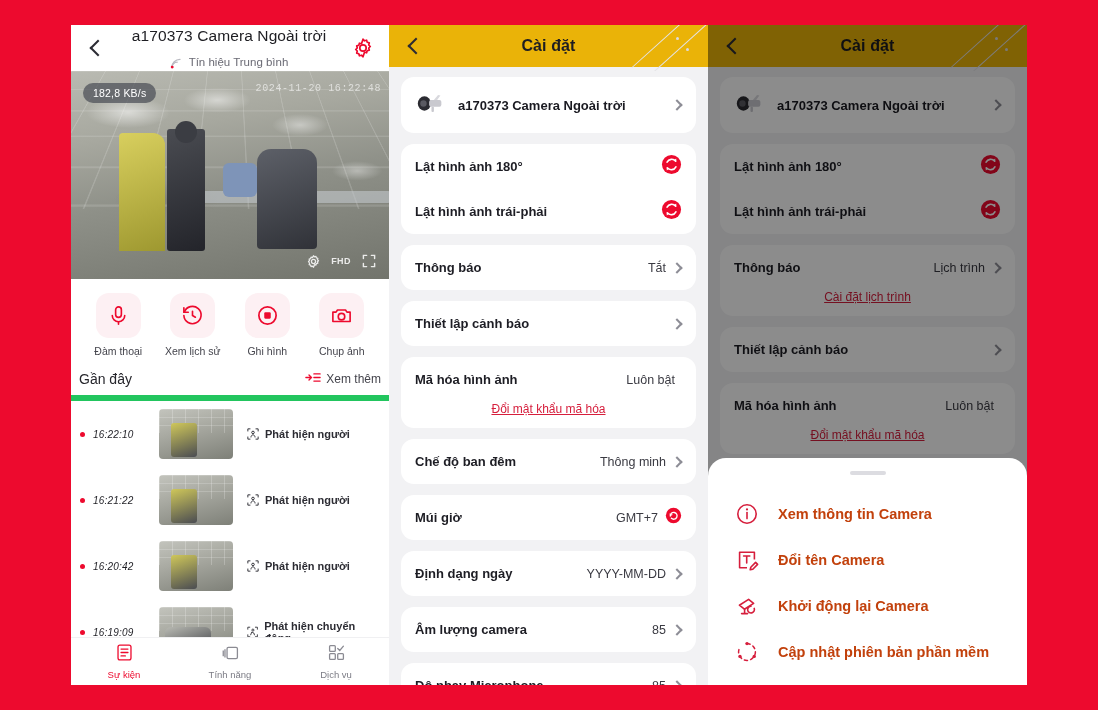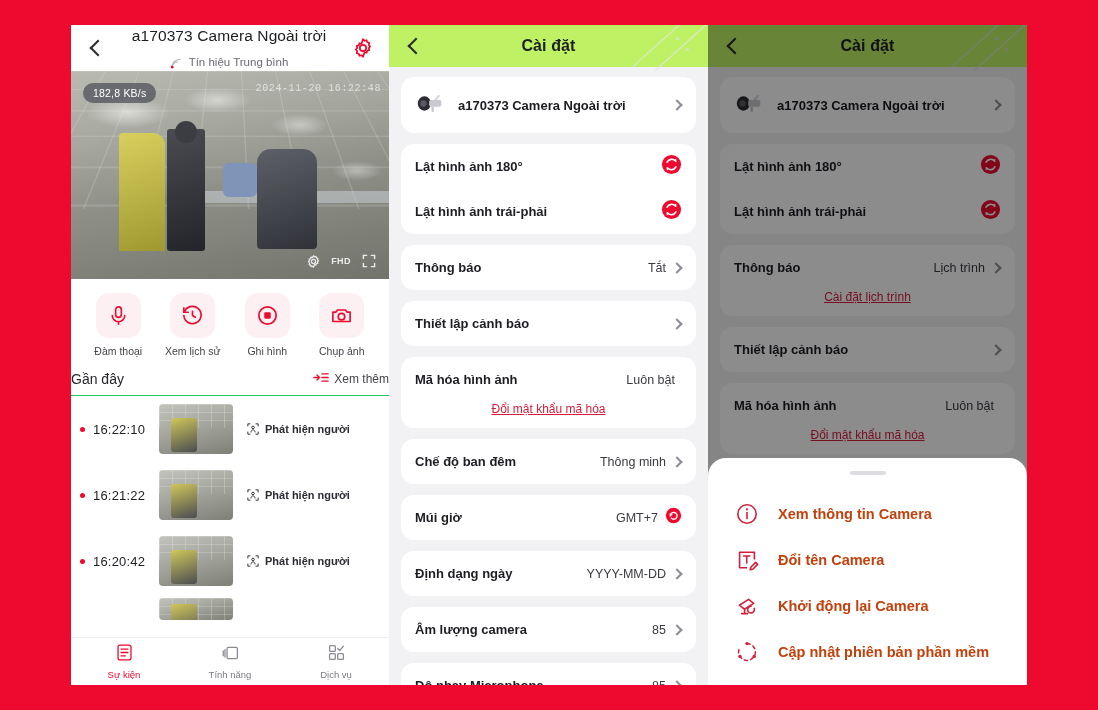--- a/index.html
+++ b/index.html
@@ -70,21 +70,21 @@
   .sig-icon { display:inline-block; width: 14px; height: 12px; position: relative; }
   .gear-btn { width: 24px; height: 24px; flex: 0 0 auto; cursor:pointer; }
 
   
   .settings-header {
     position: relative;
     height: 42px;
     display: flex;
     align-items: center;
     padding: 0 14px;
-    background: #bef264;
+    background: #eab308;
     z-index: 6;
     gap: 34px;
   }
   .settings-header .hdr-title { font-size: 16px; font-weight: 600; }
   .deco {
     position: absolute;
     right: 0; top: 0;
     width: 78px; height: 46px;
     overflow: hidden;
     pointer-events: none;
@@ -182,43 +182,43 @@
     width: 45px; height: 45px;
     margin: 0 auto 7px;
     border-radius: 13px;
     background: #fdf0f3;
     display: flex; align-items: center; justify-content: center;
   }
   .qa-label { font-size: 10.5px; color: #44444c; }
 
   .recent-bar {
     display: flex; align-items: center; justify-content: space-between;
-    padding: 4px 0 8px;
-    border-bottom: 1px solid #22c55e;
+    padding: 4px 8px 8px;
+    border-bottom: 6px solid #22c55e;
   }
   .recent-title { font-size: 14px; color: #26262c; }
   .recent-more {
     display: flex; align-items: center; gap: 5px;
     font-size: 12px; color: #44444c; cursor: pointer;
   }
 
   .events { position: relative; height: 276px; overflow: hidden; }
   .ev-row {
     position: relative;
     display: flex; align-items: center;
     padding: 8px 12px 8px 22px;
     gap: 14px;
     cursor: pointer;
   }
   .ev-dot {
     position: absolute; left: 9px; top: 50%;
     width: 5px; height: 5px; margin-top: -2.5px;
     background: #ED0A2E; border-radius: 50%;
   }
-  .ev-time { font-size: 13px; color: #1e1e24; width: 52px; flex:0 0 auto; letter-spacing:.2px; }
+  .ev-time { font-size: 10px; color: #1e1e24; width: 52px; flex:0 0 auto; letter-spacing:.2px;font-style:italic; }
   .ev-thumb {
     width: 74px; height: 50px; flex: 0 0 auto;
     border-radius: 4px; overflow: hidden;
     background: linear-gradient(165deg,#c3c4bd 0%,#a9aaa2 40%,#7e8078 100%);
     position: relative;
   }
   .ev-thumb::before {
     content:"";
     position:absolute; left:0; right:0; top:0; height: 24px;
     background-image:
@@ -473,20 +473,33 @@
         <span class="ev-thumb"></span>
         <span class="ev-label">
           <svg viewBox="0 0 14 14" width="12" height="12" fill="none" stroke="#2c2c33" stroke-width="1.1">
             <path d="M1 4V1h3M13 4V1h-3M1 10v3h3M13 10v3h-3"></path>
             <circle cx="7" cy="5.2" r="1.5"></circle>
               <path d="M4.6 11c0-1.7 1.1-3 2.4-3s2.4 1.3 2.4 3"></path>
           </svg>
           <span>Phát hiện người</span>
         </span>
       </div>
+      <div class="ev-row">
+        <span class="ev-dot"></span>
+        <span class="ev-time">16:19:09</span>
+        <span class="ev-thumb t4"></span>
+        <span class="ev-label">
+          <svg viewBox="0 0 14 14" width="12" height="12" fill="none" stroke="#2c2c33" stroke-width="1.1">
+            <path d="M1 4V1h3M13 4V1h-3M1 10v3h3M13 10v3h-3"></path>
+            <circle cx="7.4" cy="4.6" r="1.3"></circle>
+              <path d="M6 7l-1.6 4M6 7l2.6 1.3M8.6 8.3l.9 2.8"></path>
+          </svg>
+          <span>Phát hiện chuyển động</span>
+        </span>
+      </div>
       <div class="ev-row ev-partial">
         <span class="ev-time"></span>
         <span class="ev-thumb"></span>
       </div>
     </div>
 
     <div class="bottom-nav">
       <div class="nav-item active">
         <span>
           <svg viewBox="0 0 22 22" width="19" height="19" fill="none" stroke="#ED0A2E" stroke-width="1.5" stroke-linecap="round">

